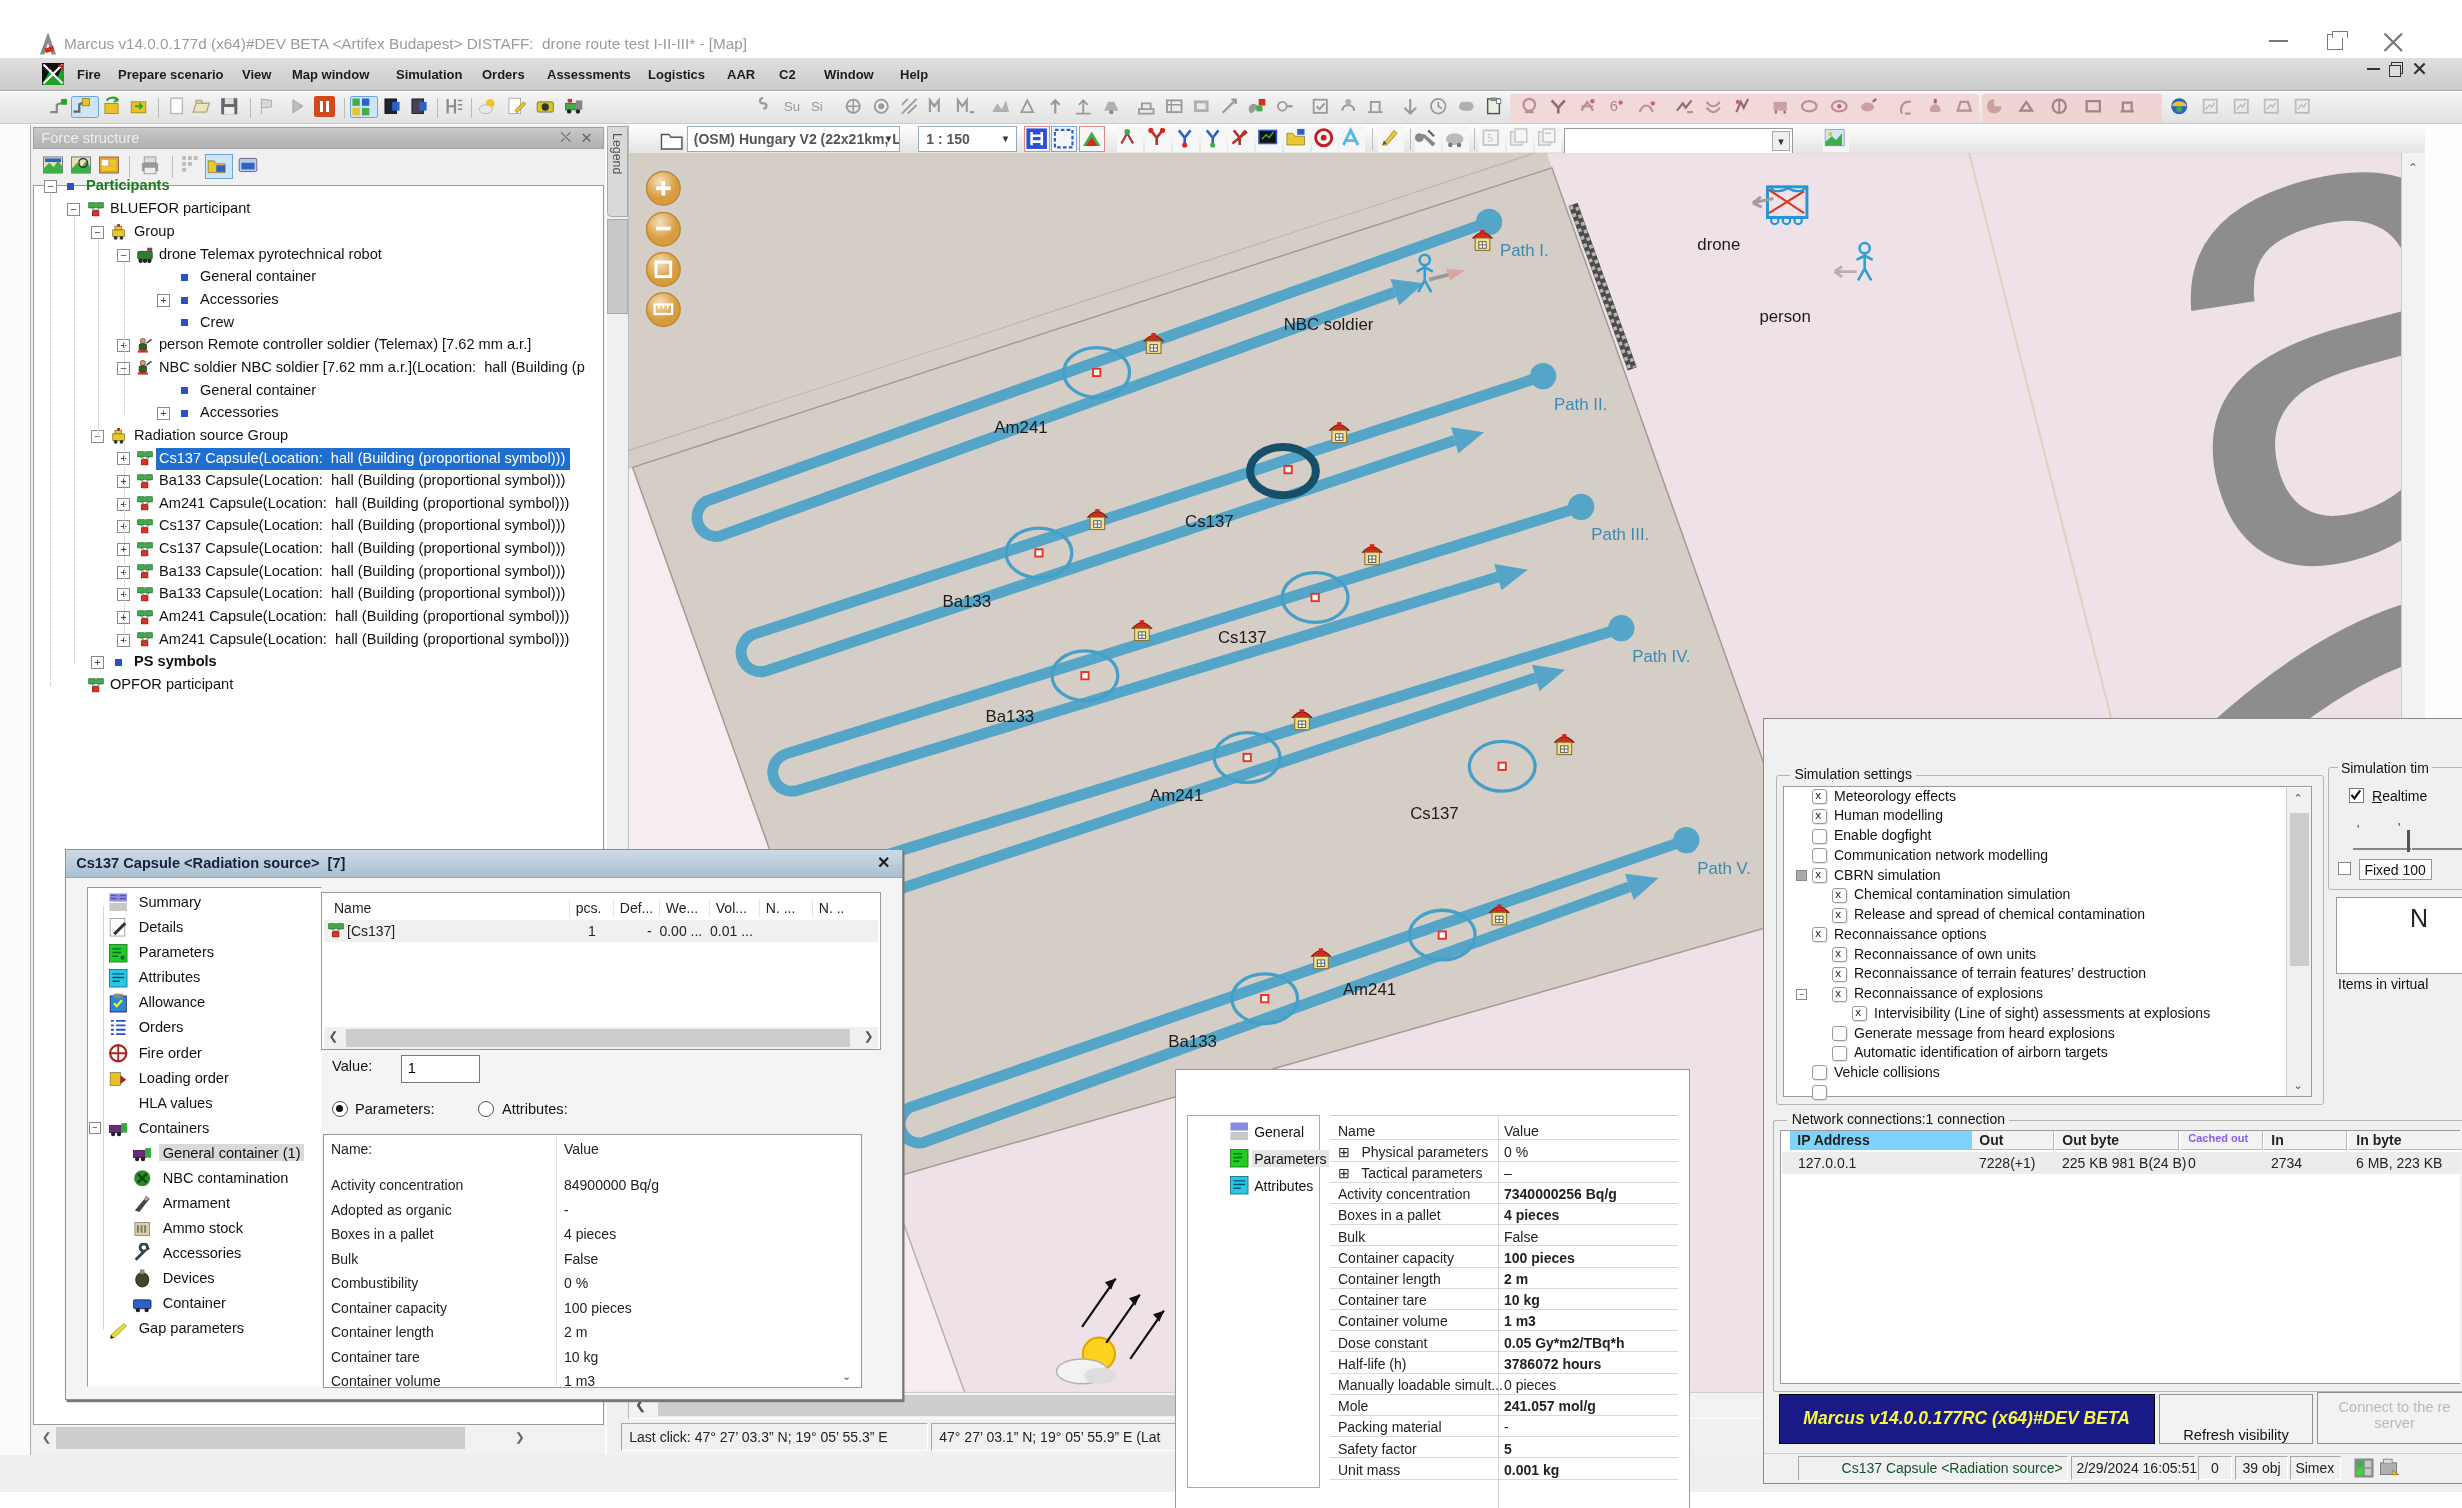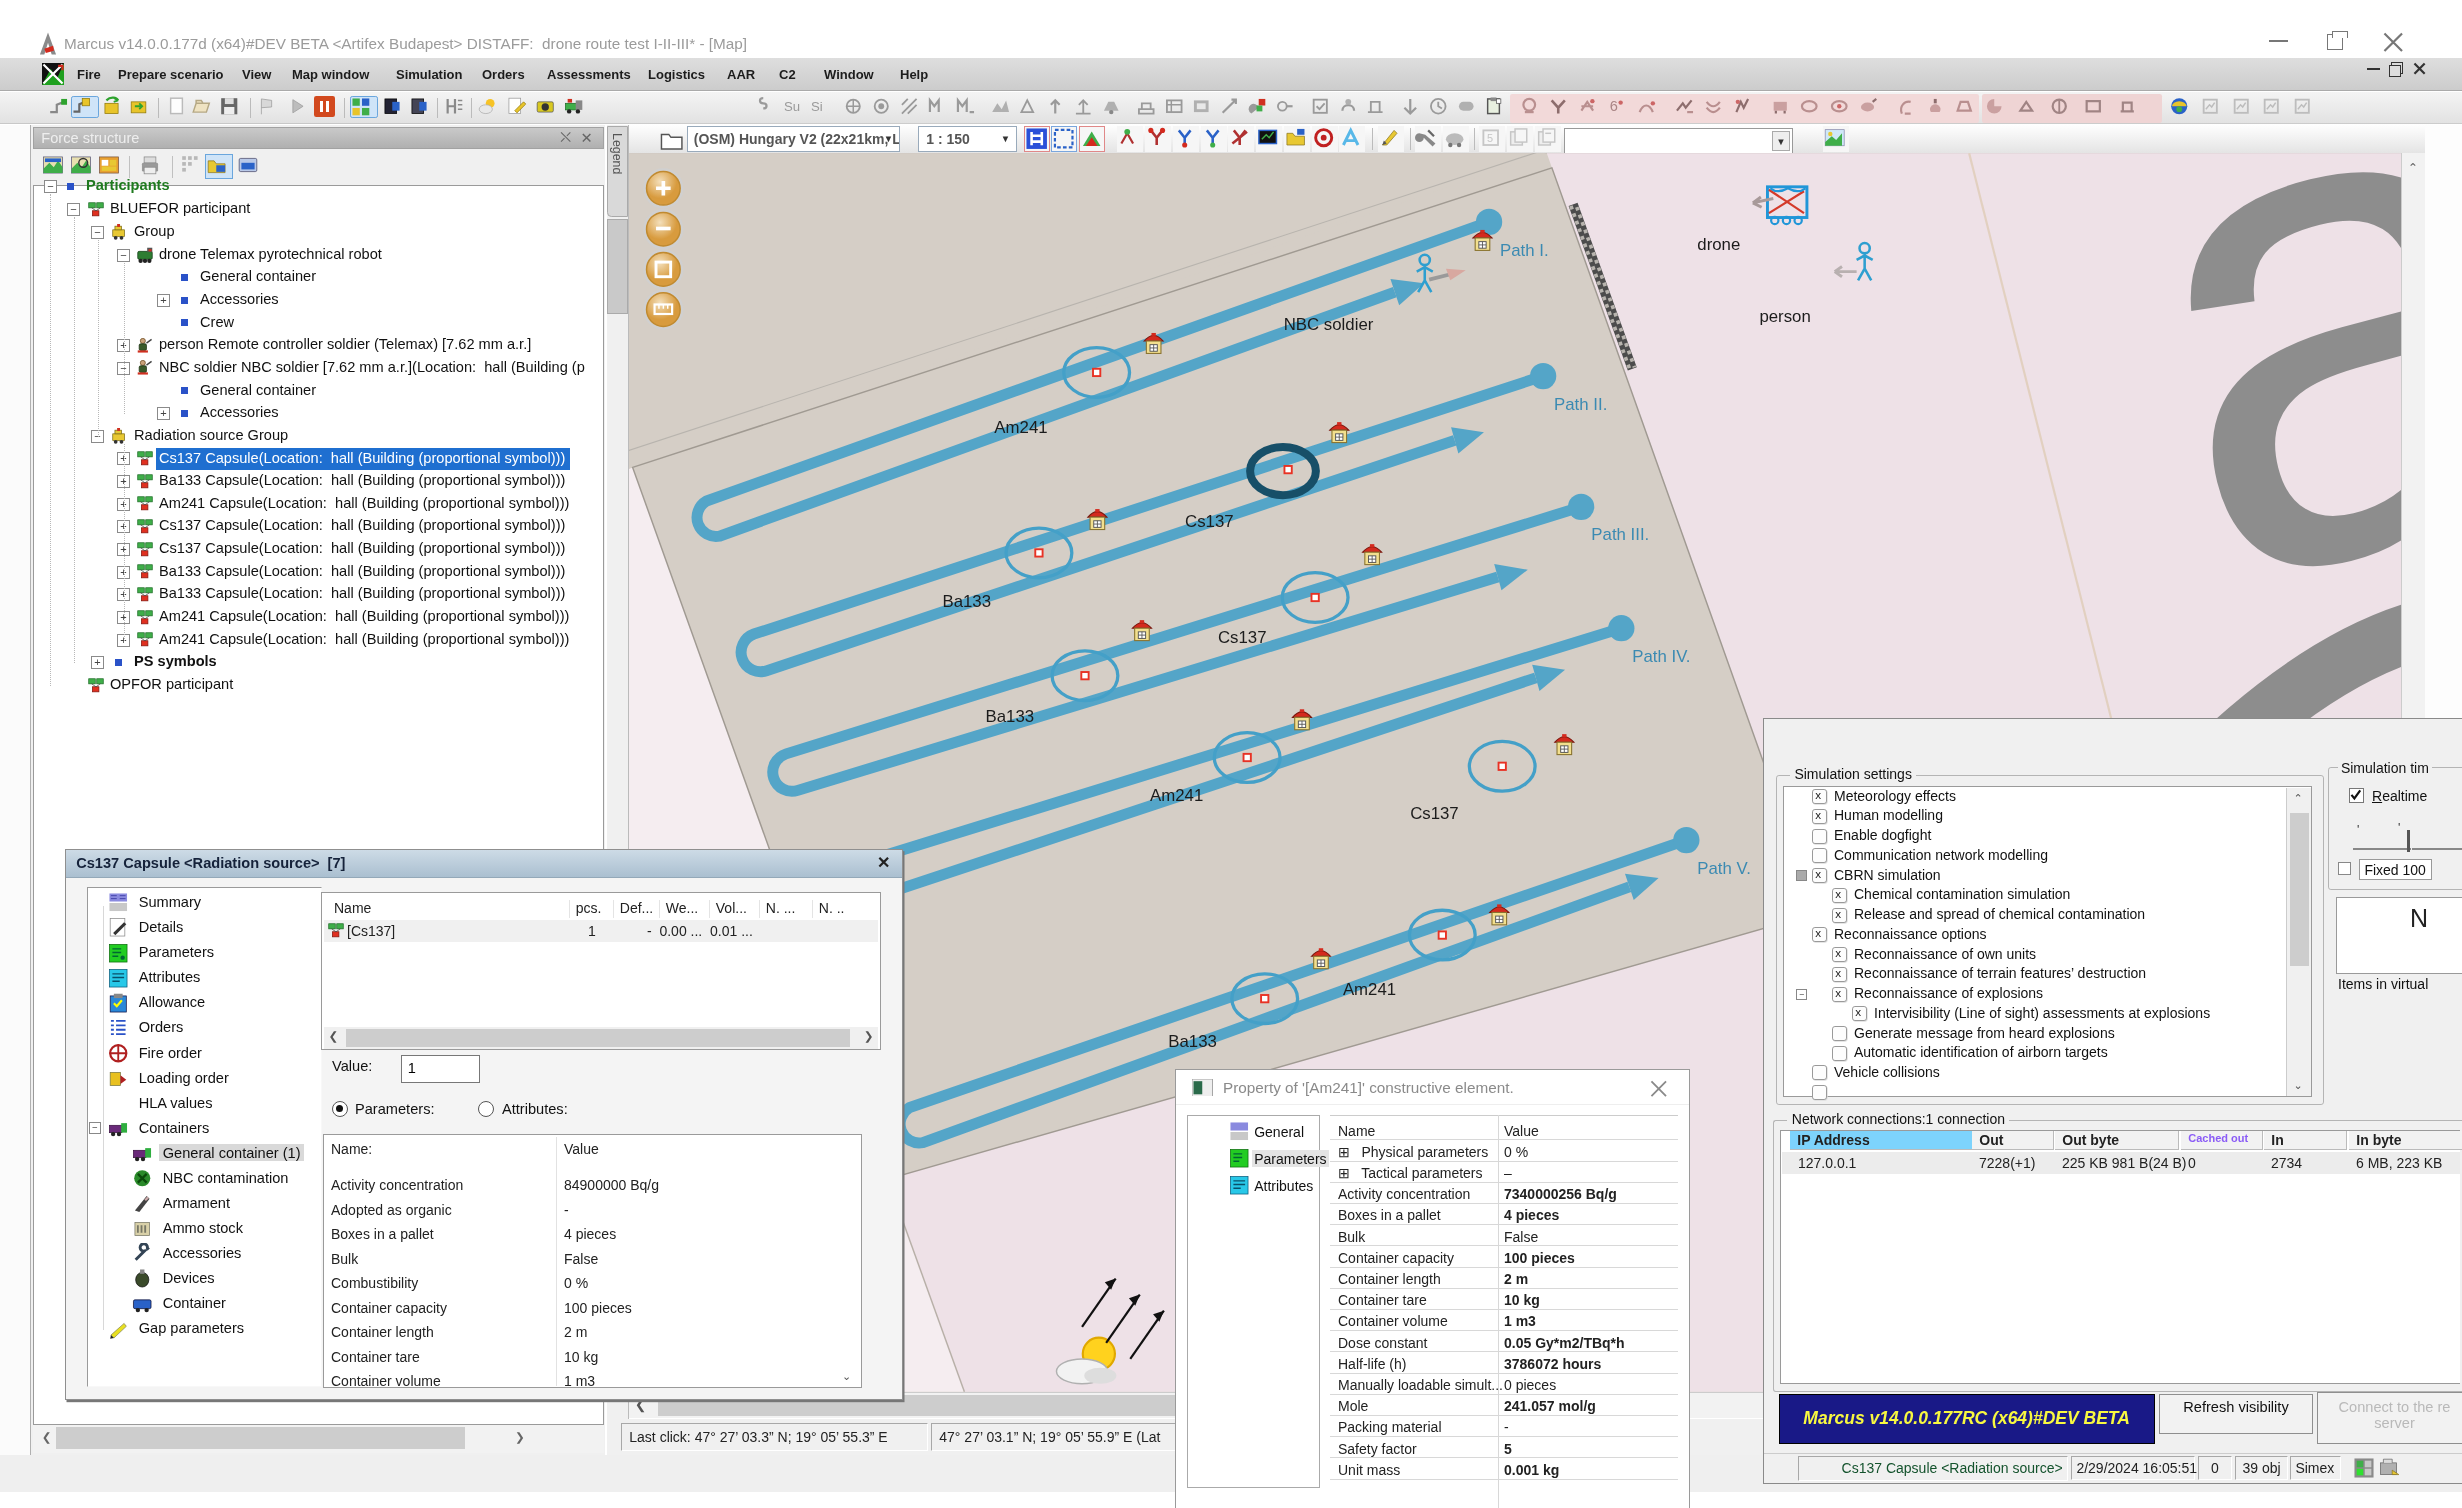--- a/index.html
+++ b/index.html
@@ -846,21 +846,21 @@
 <div class="a" style="left:500px;top:412px;width:83px;height:19px;background:#f2f2f2;border-right:1.5px solid #bbb;border-bottom:1.5px solid #bbb;font-size:14px;font-weight:bold;color:#222;padding:0.7px 0 0 7.3px;white-space:nowrap">In</div>
 <div class="a" style="left:585px;top:412px;width:117px;height:19px;background:#f2f2f2;border-right:1.5px solid #bbb;border-bottom:1.5px solid #bbb;font-size:14px;font-weight:bold;color:#222;padding:0.7px 0 0 7.3px;white-space:nowrap">In byte</div>
 <div class="a" style="left:17.5px;top:433px;width:678px;height:22px;background:#ececec"></div>
 <div class="a" style="left:34px;top:436px;font-size:14px;color:#222;white-space:nowrap">127.0.0.1</div>
 <div class="a" style="left:215px;top:436px;font-size:14px;color:#222;white-space:nowrap">7228(+1)</div>
 <div class="a" style="left:298px;top:436px;font-size:14px;color:#222;white-space:nowrap">225 KB 981 B(24 B)</div>
 <div class="a" style="left:424px;top:436px;font-size:14px;color:#222;white-space:nowrap">0</div>
 <div class="a" style="left:507px;top:436px;font-size:14px;color:#222;white-space:nowrap">2734</div>
 <div class="a" style="left:592px;top:436px;font-size:14px;color:#222;white-space:nowrap">6 MB, 223 KB</div>
 <div class="a" style="left:14.6px;top:675px;width:376px;height:50px;background:#191987;border:0.7px solid #000;color:#f8f840;font-style:italic;font-weight:bold;font-size:17.5px;text-align:center;padding-top:13px;white-space:nowrap">Marcus v14.0.0.177RC (x64)#DEV BETA</div>
-<div class="a btn3" style="left:395px;top:675px;width:154px;height:40px;font-size:14.6px;color:#111;text-align:center;padding-top:4px">Refresh visibility</div>
+<div class="a btn3" style="left:395px;top:675px;width:154px;height:50px;font-size:14.6px;color:#111;text-align:center;padding-top:32px">Refresh visibility</div>
 <div class="a btn3" style="left:553px;top:673px;width:155px;height:52px;font-size:14.6px;color:#b9b9b9;text-align:center;padding-top:5.8px">Connect to the re<br>server</div>
 <div class="a" style="left:0;top:734px;width:699px;height:29px;background:#f0f0f0;border-top:0.7px solid #ccc">
 <div class="cell a" style="left:34px;top:2.2px;width:270px;height:25px;font-size:14px;color:#14532d;text-align:right;padding:2.9px 4.4px 0 4.4px;white-space:nowrap">Cs137 Capsule &lt;Radiation source&gt;</div>
 <div class="cell a" style="left:307px;top:2.2px;width:124px;height:23.4px;font-size:14px;color:#222;text-align:center;padding:2.9px 4.4px 0 4.4px;white-space:nowrap">2/29/2024 16:05:51</div>
 <div class="cell a" style="left:434px;top:2.2px;width:34px;height:23.4px;font-size:14px;color:#222;text-align:center;padding:2.9px 4.4px 0 4.4px;white-space:nowrap">0</div>
 <div class="cell a" style="left:471px;top:2.2px;width:53px;height:23.4px;font-size:14px;color:#222;text-align:center;padding:2.9px 4.4px 0 4.4px;white-space:nowrap">39 obj</div>
 <div class="cell a" style="left:526px;top:2.2px;width:51px;height:23.4px;font-size:14px;color:#222;text-align:left;padding:2.9px 4.4px 0 4.4px;white-space:nowrap">Simex</div>
 <svg class="a" style="left:589px;top:2.9px" width="22" height="22" viewBox="0 0 30 30">
         <rect x="2" y="2" width="26" height="26" fill="#8a8a8a"></rect>
         <rect x="5" y="5" width="9" height="9" fill="#3fae49"></rect>
@@ -1021,30 +1021,20 @@
 <div class="a" style="left:498px;top:450px;font-size:14px;color:#222;white-space:pre">100 pieces</div>
 <div class="a" style="left:265px;top:474px;font-size:14px;color:#222;white-space:pre">Container length</div>
 <div class="a" style="left:498px;top:474px;font-size:14px;color:#222;white-space:pre">2 m</div>
 <div class="a" style="left:265px;top:499px;font-size:14px;color:#222;white-space:pre">Container tare</div>
 <div class="a" style="left:498px;top:499px;font-size:14px;color:#222;white-space:pre">10 kg</div>
 <div class="a" style="left:265px;top:523px;font-size:14px;color:#222;white-space:pre">Container volume</div>
 <div class="a" style="left:498px;top:523px;font-size:14px;color:#222;white-space:pre">1 m3</div>
 <div class="a" style="left:776px;top:520px;font-size:11px;color:#555">⌄</div>
 </div>
 <div class="a" style="left:1175px;top:1069px;width:515px;height:440px;background:#fff;border:1.5px solid #9a9a9a">
-<div class="a" style="left:0;top:0;width:100%;height:35px;background:#fff;border-bottom:0.7px solid #eee">
-      <svg class="a" style="left:16px;top:8.8px" width="20.5" height="17.5" viewBox="0 0 28 24">
-        <rect x="0" y="0" width="28" height="24" fill="#eee" stroke="#888"></rect>
-        <rect x="2" y="3" width="12" height="18" fill="#2a6a4a"></rect>
-      </svg>
-      <span class="a" style="left:47px;top:8.8px;font-size:15.3px;color:#8a8a8a;white-space:pre">Property of '[Am241]' constructive element.</span>
-      <svg class="a" style="left:474px;top:10.2px" width="17.5" height="17.5" viewBox="0 0 24 24">
-        <path d="M2 2 L22 22 M22 2 L2 22" stroke="#8a8a8a" stroke-width="2.5"></path>
-      </svg>
-    </div>
 <div class="a" style="left:11px;top:45px;width:133px;height:373px;background:#fff;border:0.7px solid #aaa"></div>
 <svg class="a" style="left:53px;top:51px" width="20.5" height="20.5" viewBox="0 0 28 28">
       <rect x="2" y="2" width="24" height="11" fill="#8a8adf"></rect>
       <rect x="2" y="15" width="24" height="11" fill="#c8c8c8"></rect>
     </svg>
 <div class="a" style="left:76px;top:53px;font-size:14px;color:#111;padding:0.7px 2.2px">General</div>
 <svg class="a" style="left:53px;top:78px" width="20.5" height="20.5" viewBox="0 0 28 28">
       <rect x="2" y="2" width="24" height="24" fill="#22cc22" stroke="#0a6a0a"></rect>
       <path d="M6 8 h12 M6 13 h12 M6 18 h8" stroke="#063" stroke-width="2"></path>
     </svg>

